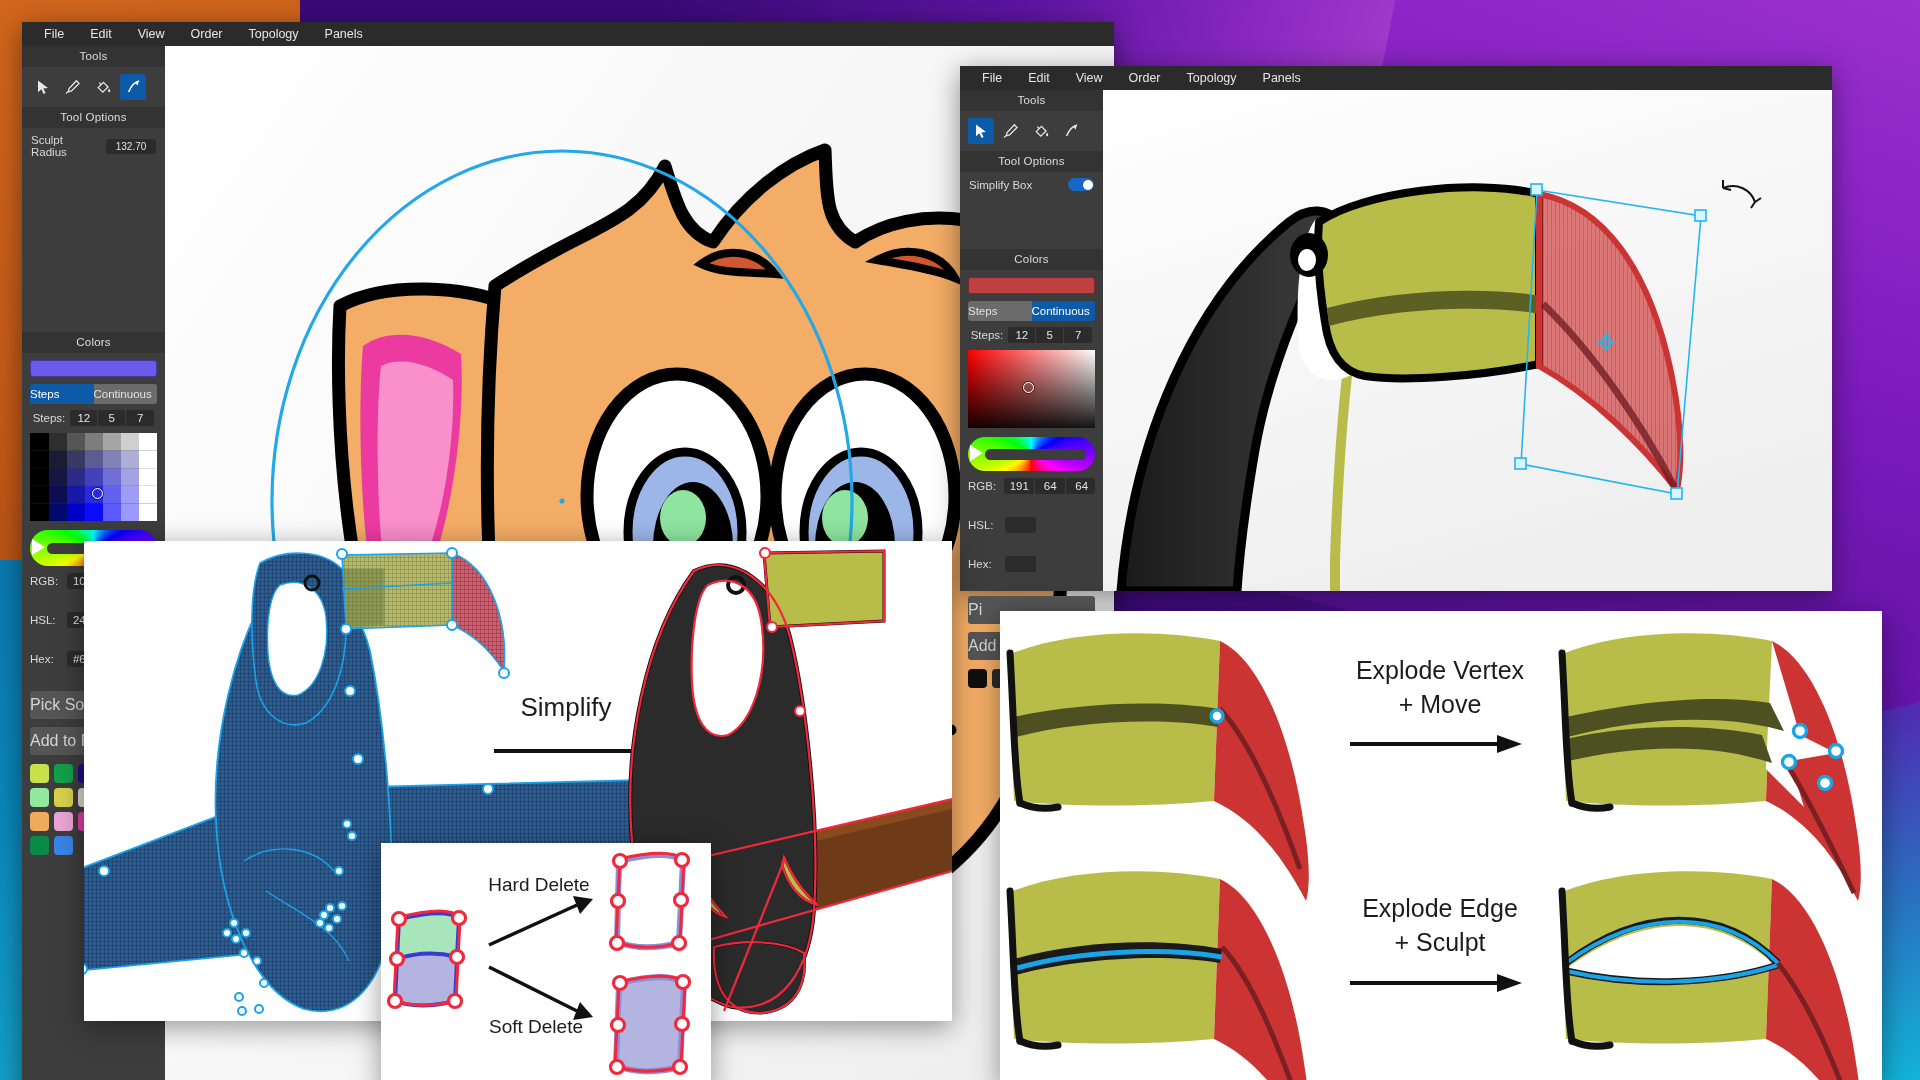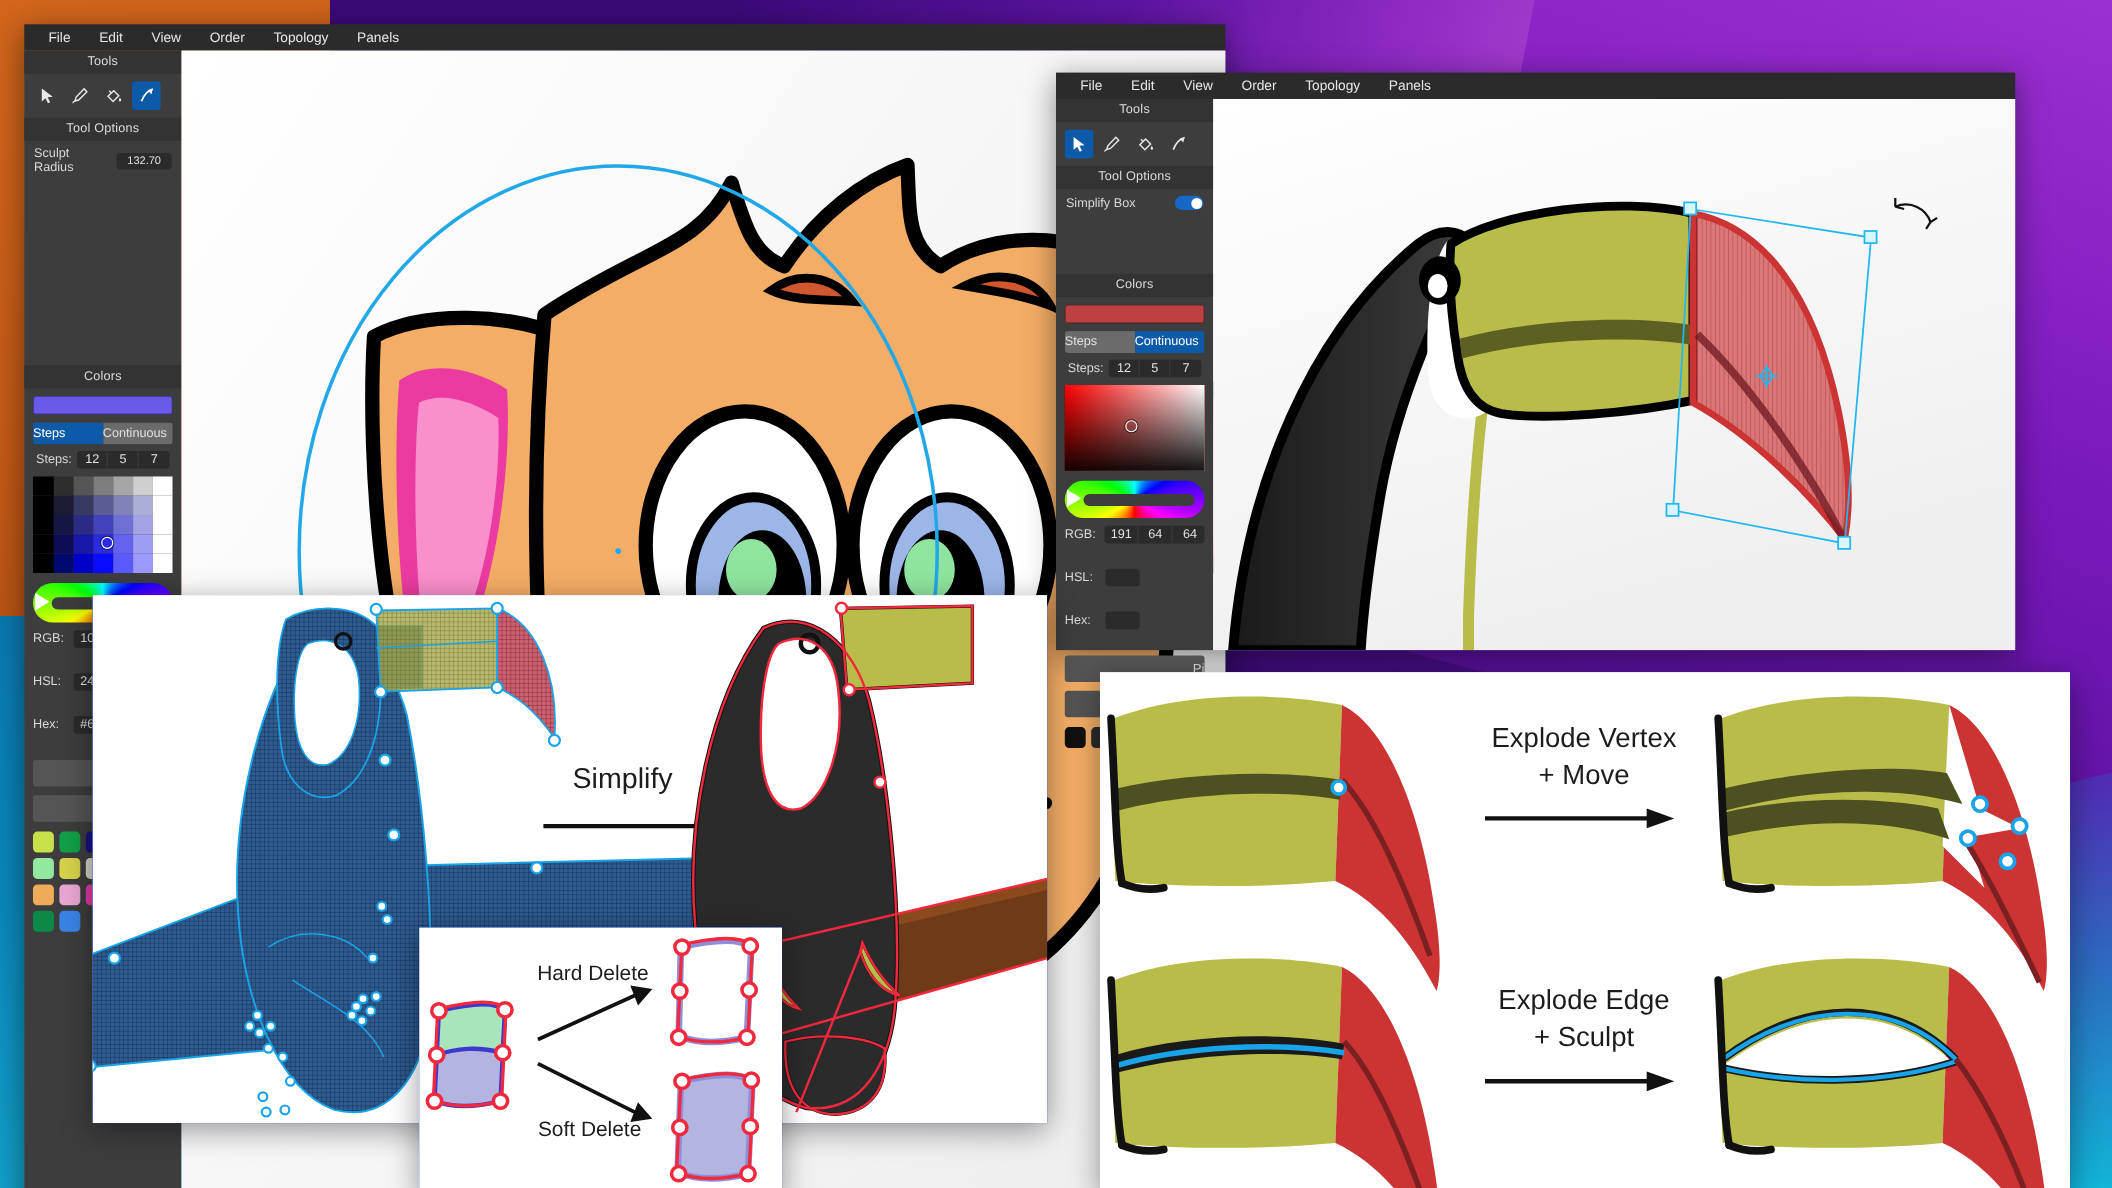--- a/index.html
+++ b/index.html
@@ -101,22 +101,22 @@
   }
   .valrow { display:flex; align-items:center; gap:7px; padding:7px 8px 16px; color:#d8d8d8; font-size:11.5px; }
   .valrow .lbl { width:30px; }
   .valrow .cells { display:flex; background:#2b2b2b; border-radius:3px; overflow:hidden; }
   .valrow .cells span {
     min-width:31px; text-align:center; padding:2px 5px; font-size:11.5px; color:#e2e2e2;
     border-right:1px solid #3d3d3d;
   }
   .valrow .cells span:last-child{border-right:none;}
   .btnwide {
-    margin:8px 8px 0; background:#555555; color:#d5d5d5; font-size:12px;
-    text-align:right; padding:5px 0; border-radius:3px;
+    margin:8px 8px 0; background:#555555; color:#d5d5d5; font-size:16px;
+    text-align:left; padding:5px 0; border-radius:3px;
   }
   .palette { display:grid; grid-template-columns:repeat(5,19px); gap:5px; padding:9px 8px 10px; }
   .palette i { display:block; width:19px; height:19px; border-radius:4px; }
   .canvas { background:#fff; position:relative; overflow:hidden; }
 
   
   .figpanel { position:absolute; background:#1d4ed8; box-shadow:0 6px 26px rgba(0,0,0,.4); overflow:hidden;margin-top:25px; }
   .figlabel { font-family:"Liberation Sans", sans-serif; fill:#1c1c1c; }
 </style>
 </head>

